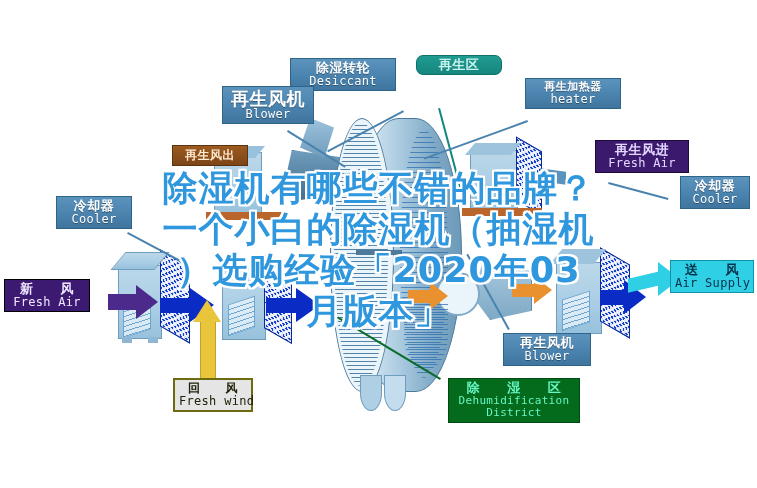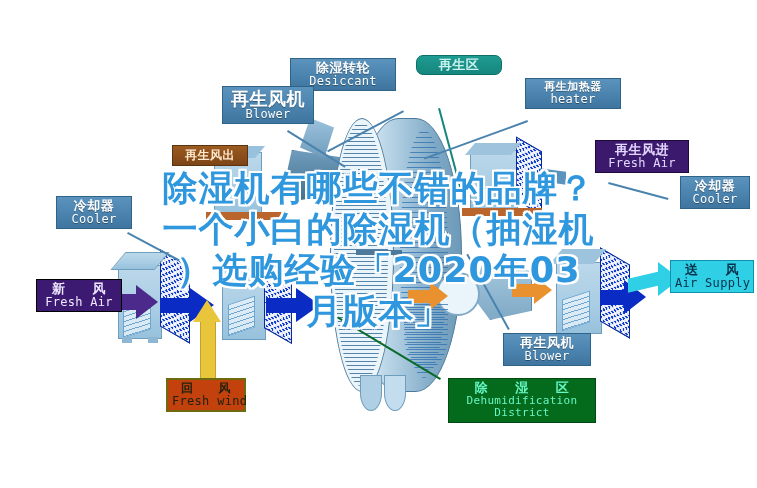--- a/index.html
+++ b/index.html
@@ -63,23 +63,24 @@
     background:#2fd0e6;
     color:#06314a;
     border:1px solid #0f93ab;
   }
   .lb-green{
     background:#046b1c;
     color:#67f7c4;
     border:1px solid #024a13;
   }
   .lb-yellow{
-    background:#c2410c;
+    background:#e5e5e5;
     color:#22210b;
     border:2px solid #6d6a10;
+    margin-left:7px;
   }
   .lb-orange{
     background:linear-gradient(180deg,#9b5a20 0%,#7d4516 100%);
     color:#ffe9cf;
     border:1px solid #5c330f;
   }
 
   
   .leader{
     position:absolute;
@@ -325,31 +326,31 @@
   <div class="label lb-blue" style="left:56px;top:196px;width:76px;">
     <span class="cn" style="font-size:13px;">冷却器</span>
     <span class="en" style="font-size:12px;">Cooler</span>
   </div>
 
   <div class="label lb-blue" style="left:680px;top:176px;width:70px;">
     <span class="cn" style="font-size:13px;">冷却器</span>
     <span class="en" style="font-size:12px;">Cooler</span>
   </div>
 
-  <div class="label lb-purple2" style="left:4px;top:279px;width:86px;margin-left:32px;">
+  <div class="label lb-purple2" style="left:4px;top:279px;width:86px;">
     <span class="cn" style="font-size:13px;">新　　风</span>
     <span class="en" style="font-size:12px;">Fresh Air</span>
   </div>
 
   <div class="label lb-yellow" style="left:166px;top:378px;width:80px;">
     <span class="cn" style="font-size:12px;">回　　风</span>
     <span class="en" style="font-size:12px;">Fresh wind</span>
   </div>
 
-  <div class="label lb-green" style="left:448px;top:378px;width:148px;">
+  <div class="label lb-green" style="left:448px;top:378px;width:132px;">
     <span class="cn" style="font-size:13px;">除　　湿　　区</span>
     <span class="en" style="font-size:11px;white-space:normal;line-height:1.12;">Dehumidification District</span>
   </div>
 
   <div class="label lb-blue" style="left:503px;top:333px;width:88px;">
     <span class="cn" style="font-size:13px;">再生风机</span>
     <span class="en" style="font-size:12px;">Blower</span>
   </div>
 
   <div class="label lb-cyan" style="left:670px;top:260px;width:84px;">

